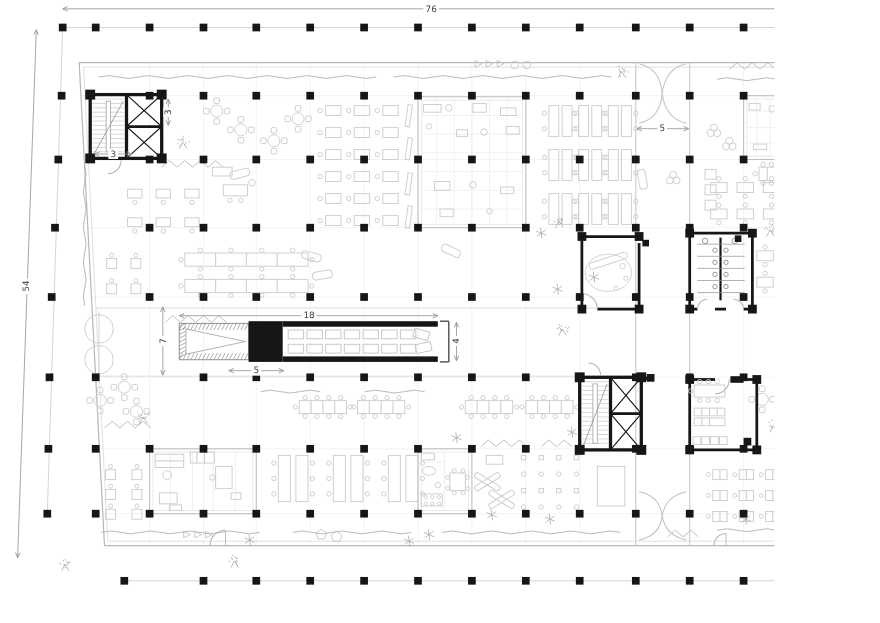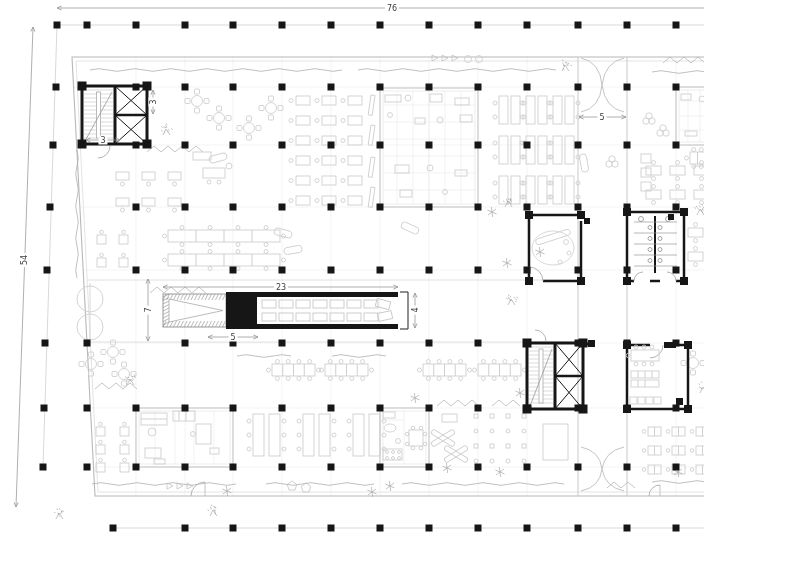--- a/index.html
+++ b/index.html
@@ -1162,20 +1162,20 @@
         <line x1="153" y1="90" x2="153" y2="114" stroke="#9b9b9b" stroke-width="0.8"></line>
         <line x1="153" y1="90" x2="150.96119773470215" y2="94.56544470156155" stroke="#9b9b9b" stroke-width="0.9"></line>
         <line x1="153" y1="90" x2="155.03880226529785" y2="94.56544470156155" stroke="#9b9b9b" stroke-width="0.9"></line>
         <line x1="153" y1="114" x2="155.03880226529785" y2="109.43455529843845" stroke="#9b9b9b" stroke-width="0.9"></line>
         <line x1="153" y1="114" x2="150.96119773470215" y2="109.43455529843845" stroke="#9b9b9b" stroke-width="0.9"></line>
       </g>
     </svg>
 
   <div class="dim-label" style="left:392px;top:8px">76</div>
   <div class="dim-label rot" style="left:24px;top:260px">54</div>
-  <div class="dim-label" style="left:281px;top:287px">23</div>
+  <div class="dim-label" style="left:281px;top:287px">18</div>
   <div class="dim-label rot" style="left:148px;top:310px">7</div>
   <div class="dim-label" style="left:233px;top:337px">5</div>
   <div class="dim-label rot" style="left:415px;top:310px">4</div>
   <div class="dim-label" style="left:602px;top:117px">5</div>
   <div class="dim-label" style="left:103px;top:140px">3</div>
   <div class="dim-label rot" style="left:153px;top:102px">3</div>
 </div>
 
 </body></html>

